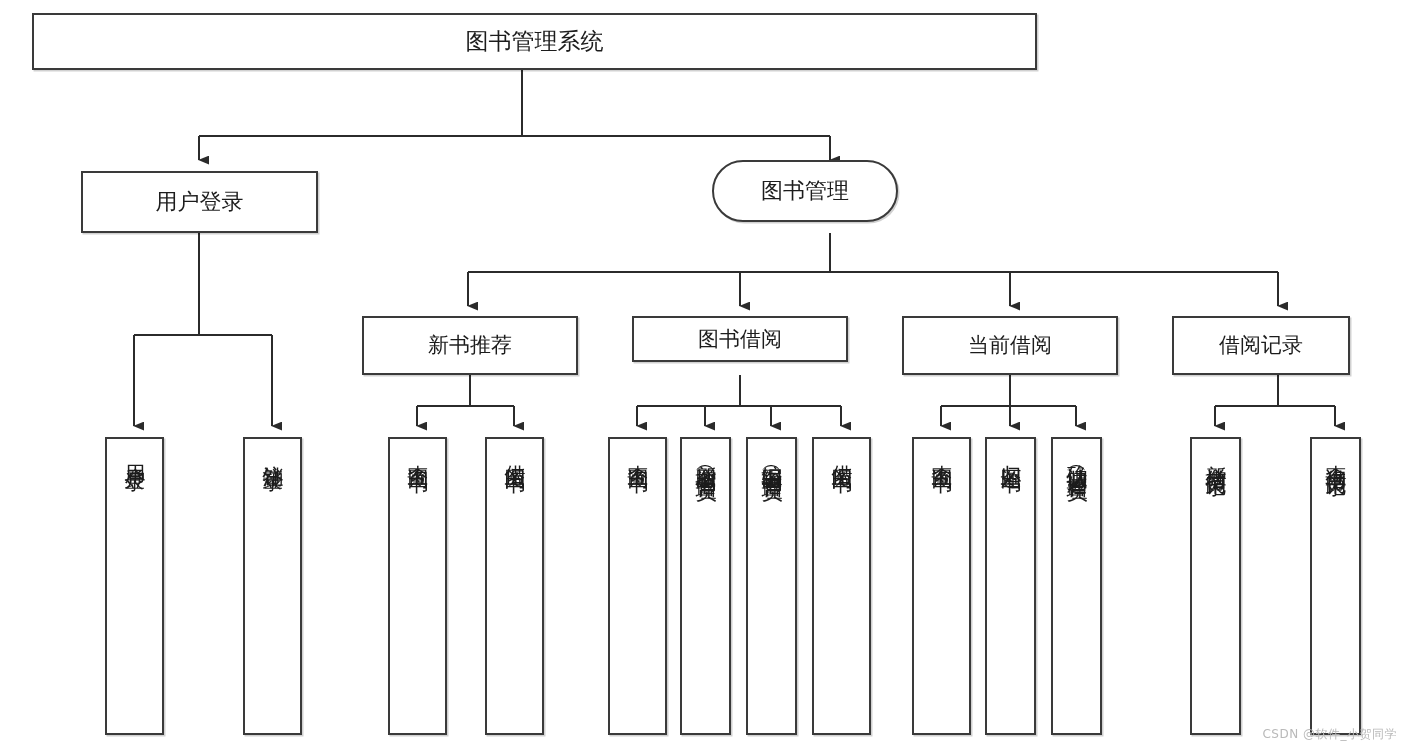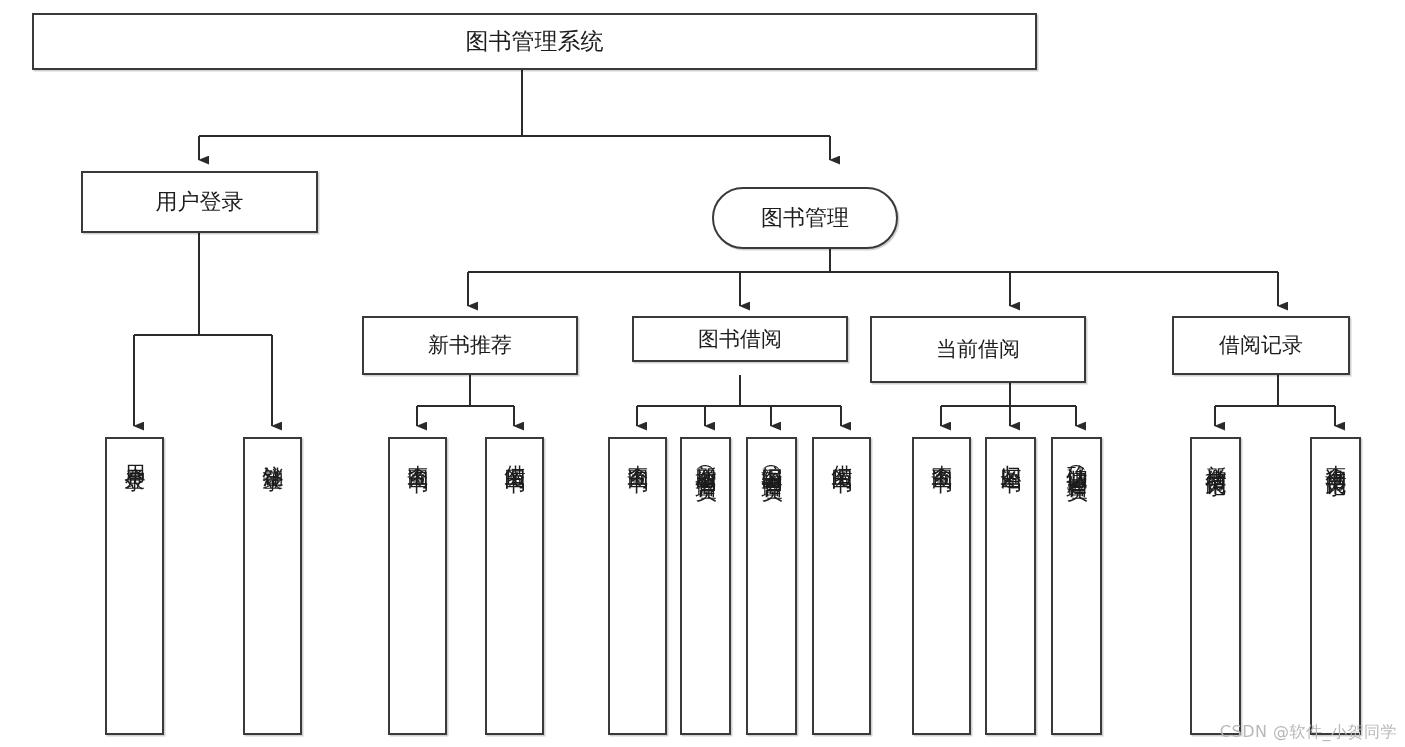--- a/index.html
+++ b/index.html
@@ -55,21 +55,21 @@
     font-size: 21px;
     writing-mode: vertical-rl;
     text-orientation: upright;
     letter-spacing: 2.5px;
     line-height: 1;
   }
   .watermark {
     position: absolute;
     right: 8px;
     bottom: 4px;
-    font-size: 16px;
+    font-size: 12px;
     color: #b9b9b9;
     letter-spacing: 0.5px;
     user-select: none;
   }
 </style>
 </head>
 <body>
 
 <div id="canvas">
 
@@ -123,31 +123,31 @@
     </g>
   </svg>
 
   <div class="node node-root" style="left: 20px; top: 13px; width: 1005px; height: 57px; margin-left: 12px;">
     <span class="label">图书管理系统</span>
   </div>
 
   <div class="node node-l1" style="left: 81px; top: 171px; width: 237px; height: 62px;">
     <span class="label">用户登录</span>
   </div>
-  <div class="node node-l1" style="left: 712px; top: 187px; width: 186px; height: 62px; border-radius: 31px;">
+  <div class="node node-l1" style="left: 712px; top: 160px; width: 186px; height: 62px; border-radius: 31px;">
     <span class="label">图书管理</span>
   </div>
 
   <div class="node node-l2" style="left: 362px; top: 316px; width: 216px; height: 59px;">
     <span class="label">新书推荐</span>
   </div>
   <div class="node node-l2" style="left: 632px; top: 316px; width: 216px; height: 46px;">
     <span class="label">图书借阅</span>
   </div>
-  <div class="node node-l2" style="left: 870px; top: 316px; width: 216px; height: 67px; align-items: center;">
+  <div class="node node-l2" style="left: 902px; top: 316px; width: 216px; height: 59px; align-items: center;">
     <span class="label">当前借阅</span>
   </div>
   <div class="node node-l2" style="left: 1172px; top: 316px; width: 178px; height: 59px;">
     <span class="label">借阅记录</span>
   </div>
 
   <div class="node node-leaf" style="left: 105px; top: 437px; width: 59px; height: 298px;">
     <span class="label">用户登录</span>
   </div>
   <div class="node node-leaf" style="left: 243px; top: 437px; width: 59px; height: 298px;">

